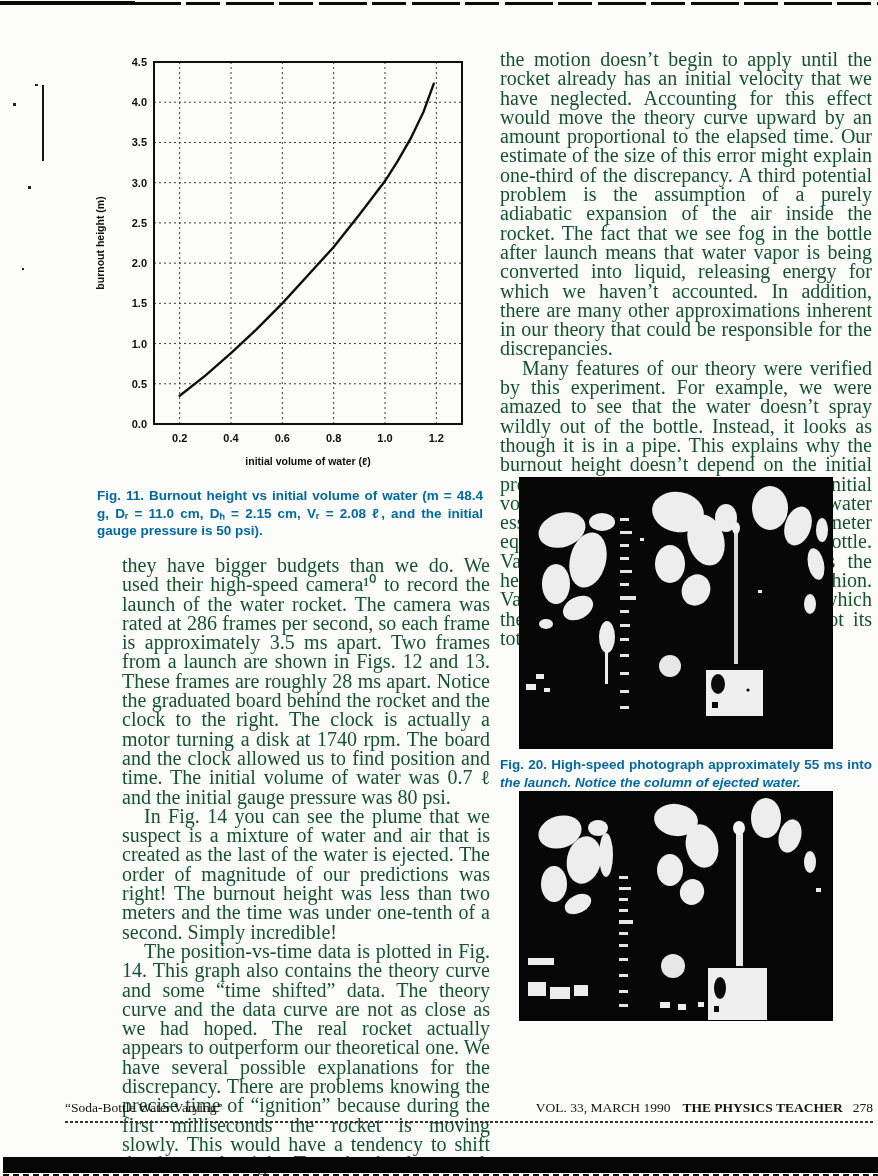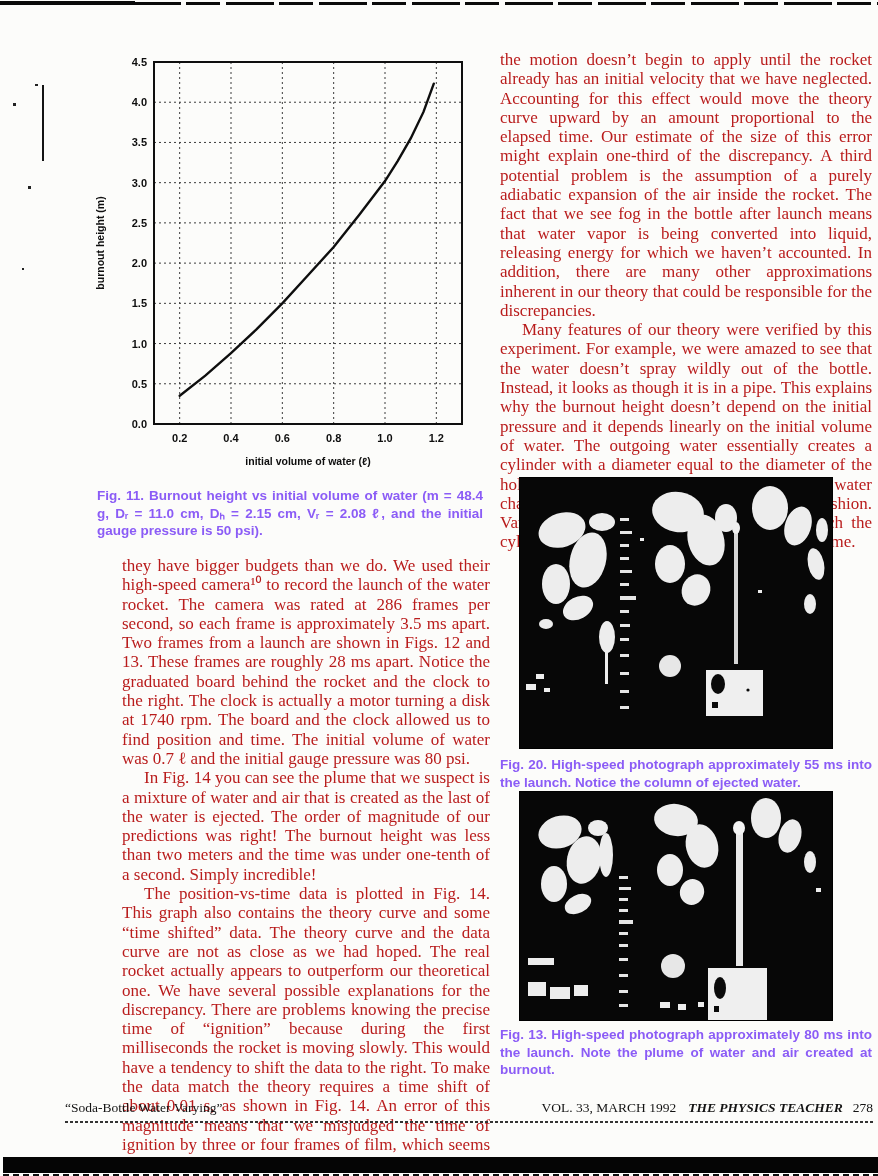--- a/index.html
+++ b/index.html
@@ -20,41 +20,41 @@
   .d4{left:22px;top:268px;width:2px;height:2px;}
   
   .chart{position:absolute;left:92px;top:52px;width:392px;height:418px;}
   .grid{stroke:#3c3c3c;stroke-width:1;stroke-dasharray:2 3;}
   .frame{fill:none;stroke:#0e0e0e;stroke-width:2;}
   .curve{fill:none;stroke:#0e0e0e;stroke-width:2.4;stroke-linecap:round;}
   .tick{font:bold 11px "Liberation Sans",sans-serif;fill:#0e0e0e;}
   .axis-label{font:bold 10.5px "Liberation Sans",sans-serif;fill:#0e0e0e;}
   
   .caption{position:absolute;margin:0;font-family:"Liberation Sans",sans-serif;
-    font-weight:bold;font-size:13.5px;line-height:17.5px;text-align:justify;color:#8b5cf6;}
+    font-weight:bold;font-size:13.5px;line-height:17.5px;text-align:justify;color:#0369a1;}
   .fig11-cap{left:97px;top:487px;width:386px;}
   .fig12-cap{left:500px;top:756px;width:372px;}
   .fig13-cap{left:500px;top:1026px;width:372px;}
-  .ital{}
-  
-  .col{position:absolute;font-size:17px;line-height:19.3px;text-align:justify;color:#b91c1c;}
+  .ital{font-style:italic;}
+  
+  .col{position:absolute;font-size:20px;line-height:19.3px;text-align:justify;color:#14532d;}
   .col p{margin:0;}
   .col p.indent{text-indent:22px;}
   .left-col{left:122px;top:556px;width:368px;}
   .right-col{left:500px;top:50px;width:372px;}
   
   .photo{position:absolute;background:#070707;outline:1px solid #000;}
   .fig12-photo{left:520px;top:478px;width:312px;height:270px;}
   .fig13-photo{left:520px;top:792px;width:312px;height:228px;}
   .photo svg{display:block;}
   
   .footer{position:absolute;left:65px;top:1100px;width:810px;font-size:13.5px;color:#131313;}
   .f-left{position:absolute;left:0;top:0;}
   .f-right{position:absolute;right:2px;top:0;white-space:nowrap;}
-  .f-right .journal-name{font-style:italic;font-weight:bold;margin:0 10px 0 12px;}
+  .f-right .journal-name{font-weight:bold;margin:0 10px 0 12px;}
   .footer-rule{position:absolute;left:65px;top:1121px;width:810px;height:2px;
     background:repeating-linear-gradient(90deg,#333 0 3px,transparent 3px 5px);}
   .bottom-bar{position:absolute;left:3px;top:1157px;width:875px;height:16px;background:#050505;}
   .bottom-fringe{position:absolute;left:3px;top:1174px;width:875px;height:2px;
     background:repeating-linear-gradient(90deg,#111 0 6px,transparent 6px 10px);}
 </style>
 </head>
 <body>
 
 <div class="page">
@@ -230,24 +230,23 @@
 
       <rect x="216" y="34" width="7" height="140" fill="#e9e9e9"></rect>
       <ellipse cx="219" cy="36" rx="6" ry="7" fill="#f4f4f4"></ellipse>
       <circle cx="153" cy="174" r="12" fill="#e7e7e7"></circle>
       <rect x="188" y="176" width="59" height="52" fill="#efefef"></rect>
       <ellipse cx="200" cy="196" rx="6" ry="11" fill="#0a0a0a"></ellipse>
       <rect x="194" y="214" width="5" height="6" fill="#0a0a0a"></rect>
     </svg>
   </div>
 
-  <p class="caption fig13-cap">Fig. 13. High-speed photograph approximately 80 ms into the launch. Note the plume of water and air created at burnout.</p>
 
   <div class="footer">
     <span class="f-left">“Soda-Bottle Water Varying”</span>
-    <span class="f-right"><span>VOL. 33, MARCH 1992</span><span class="journal-name">THE PHYSICS TEACHER</span><span>278</span></span>
+    <span class="f-right"><span>VOL. 33, MARCH 1990</span><span class="journal-name">THE PHYSICS TEACHER</span><span>278</span></span>
   </div>
   <div class="footer-rule"></div>
 
   <div class="bottom-bar"></div>
   <div class="bottom-fringe"></div>
 
 </div>
 
 </body></html>

